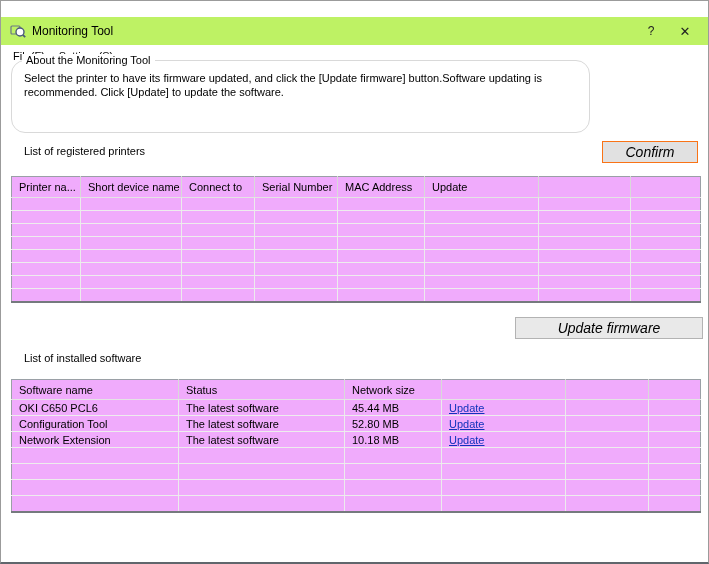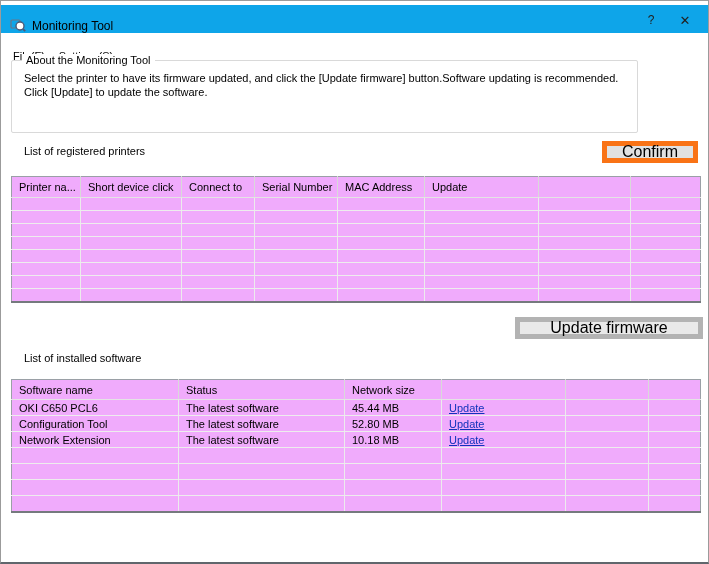--- a/index.html
+++ b/index.html
@@ -10,23 +10,23 @@
     position: relative;
     width: 709px; height: 564px;
     background: #ffffff;
     border: 1px solid #9b9b9b;
     border-bottom: 2px solid #60666c;
     overflow: hidden;
   }
 
   
   .titlebar {
-    position: absolute; top: 4px; left: 0; right: 0; height: 28px;
-    display: flex; align-items: flex-end;
-    background: #0ea5e9;
+    position: absolute; top: 16px; left: 0; right: 0; height: 28px;
+    display: flex; align-items: center;
+    background: #bef264;
   }
   .app-icon { width: 16px; height: 16px; margin: 0 6px 0 9px; flex: 0 0 auto; }
   .title-text { font-size: 12px; color: #000; }
   .titlebar-spacer { flex: 1; }
   .cap-btn {
     width: 34px; height: 26px;
     display: flex; align-items: center; justify-content: center;
     font-size: 12px; color: #222; cursor: default;
   }
   .cap-btn.close { margin-right: 6px; font-size: 13px; }
@@ -36,42 +36,42 @@
     position: absolute; top: 28px; left: 0; right: 0; height: 20px;
     display: flex; align-items: center; padding-left: 5px;
     background: #ffffff;
     margin-top: 17px;
   }
   .menu-item { padding: 2px 7px; }
   .menu-item .mn { text-decoration: underline; }
 
   
   .groupbox {
-    position: absolute; top: 59px; left: 10px; width: 627px; height: 73px;
-    border: 1px solid #d9d9d9; border-radius: 2px;
+    position: absolute; top: 59px; left: 10px; width: 579px; height: 73px;
+    border: 1px solid #d9d9d9; border-radius: 14px;
   }
   .groupbox-title {
     position: absolute; top: -7px; left: 10px;
     background: #ffffff; padding: 0 4px;
   }
   .groupbox-text {
     padding: 10px 16px 0 12px;
     line-height: 14px;
   }
 
   
   .section-label { position: absolute; left: 11px; padding-left: 12px; }
   .label-printers { top: 144px; }
   .label-software { top: 351px; }
 
   .btn {
     position: absolute;
     display: flex; align-items: center; justify-content: center;
-    background: #e1e1e1; border: 5px solid #f97316;
-    font-size: 16px; color: #000;
+    background: #e1e1e1; border: 1px solid #f97316;
+    font-size: 14px; color: #000; font-style: italic;
   }
   .btn-confirm { top: 140px; left: 601px; width: 96px; height: 22px; }
   .btn-update-fw { top: 316px; left: 514px; width: 188px; height: 22px; background: #e9e9e9; border-color: #b3b3b3; }
 
   
   table.grid {
     position: absolute; left: 10px;
     border-collapse: collapse; table-layout: fixed;
     background: #f0abfc;
     border: 1px solid #9aa0a6;
@@ -135,21 +135,21 @@
         <col style="width:73px">
         <col style="width:83px">
       <col style="width:87px">
         <col style="width:114px">
         <col style="width:92px">
         <col style="width:70px">
     </colgroup>
     <tbody>
         <tr>
       <th>Printer na...</th>
-      <th>Short device click</th>
+      <th>Short device name</th>
       <th>Connect to</th>
       <th>Serial Number</th>
       <th>MAC Address</th>
       <th>Update</th>
       <th></th>
       <th></th>
     </tr>
     <tr>
           <td></td>
           <td></td>

